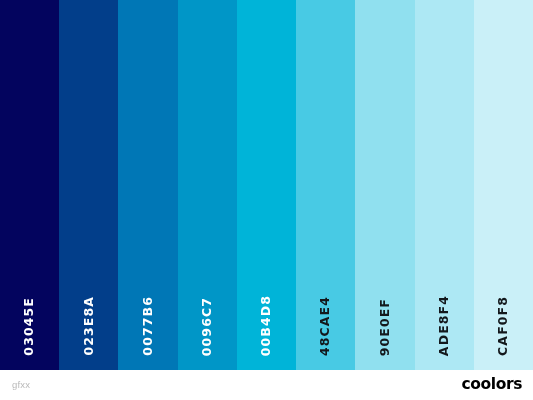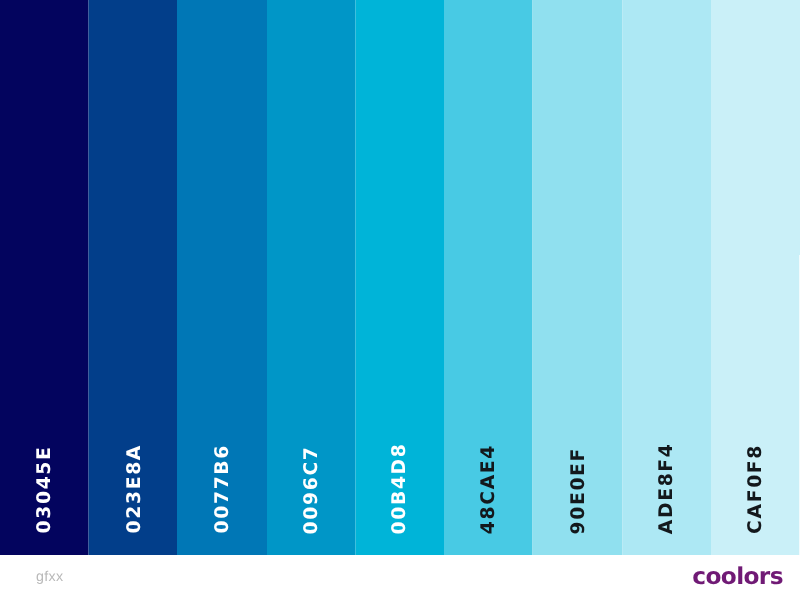--- a/index.html
+++ b/index.html
@@ -51,35 +51,35 @@
   }
   .swatch.dark-text .swatch-label { color: #13181c; }
   .swatch.light-text .swatch-label { color: #ffffff; }
 
   .footer-bar {
     flex: 1 1 auto;
     background: #ffffff;
     display: flex;
     align-items: center;
     justify-content: space-between;
-    padding: 0 11px 0 24px;
+    padding: 0 11px 0 12px;
     box-sizing: border-box;
   }
   .footer-credit {
     font-family: "Liberation Sans", sans-serif;
     font-size: 9.5px;
     color: #b9b9b9;
     letter-spacing: 0.2px;
     line-height: 1;
   }
   .brand-logo {
     font-family: "DejaVu Sans", sans-serif;
     font-size: 15.5px;
     font-weight: bold;
-    color: #701a75;
+    color: #000000;
     letter-spacing: -0.4px;
     line-height: 1;
     text-align: center;
   }
 </style>
 </head>
 <body>
 
 <div class="palette-page">
 

